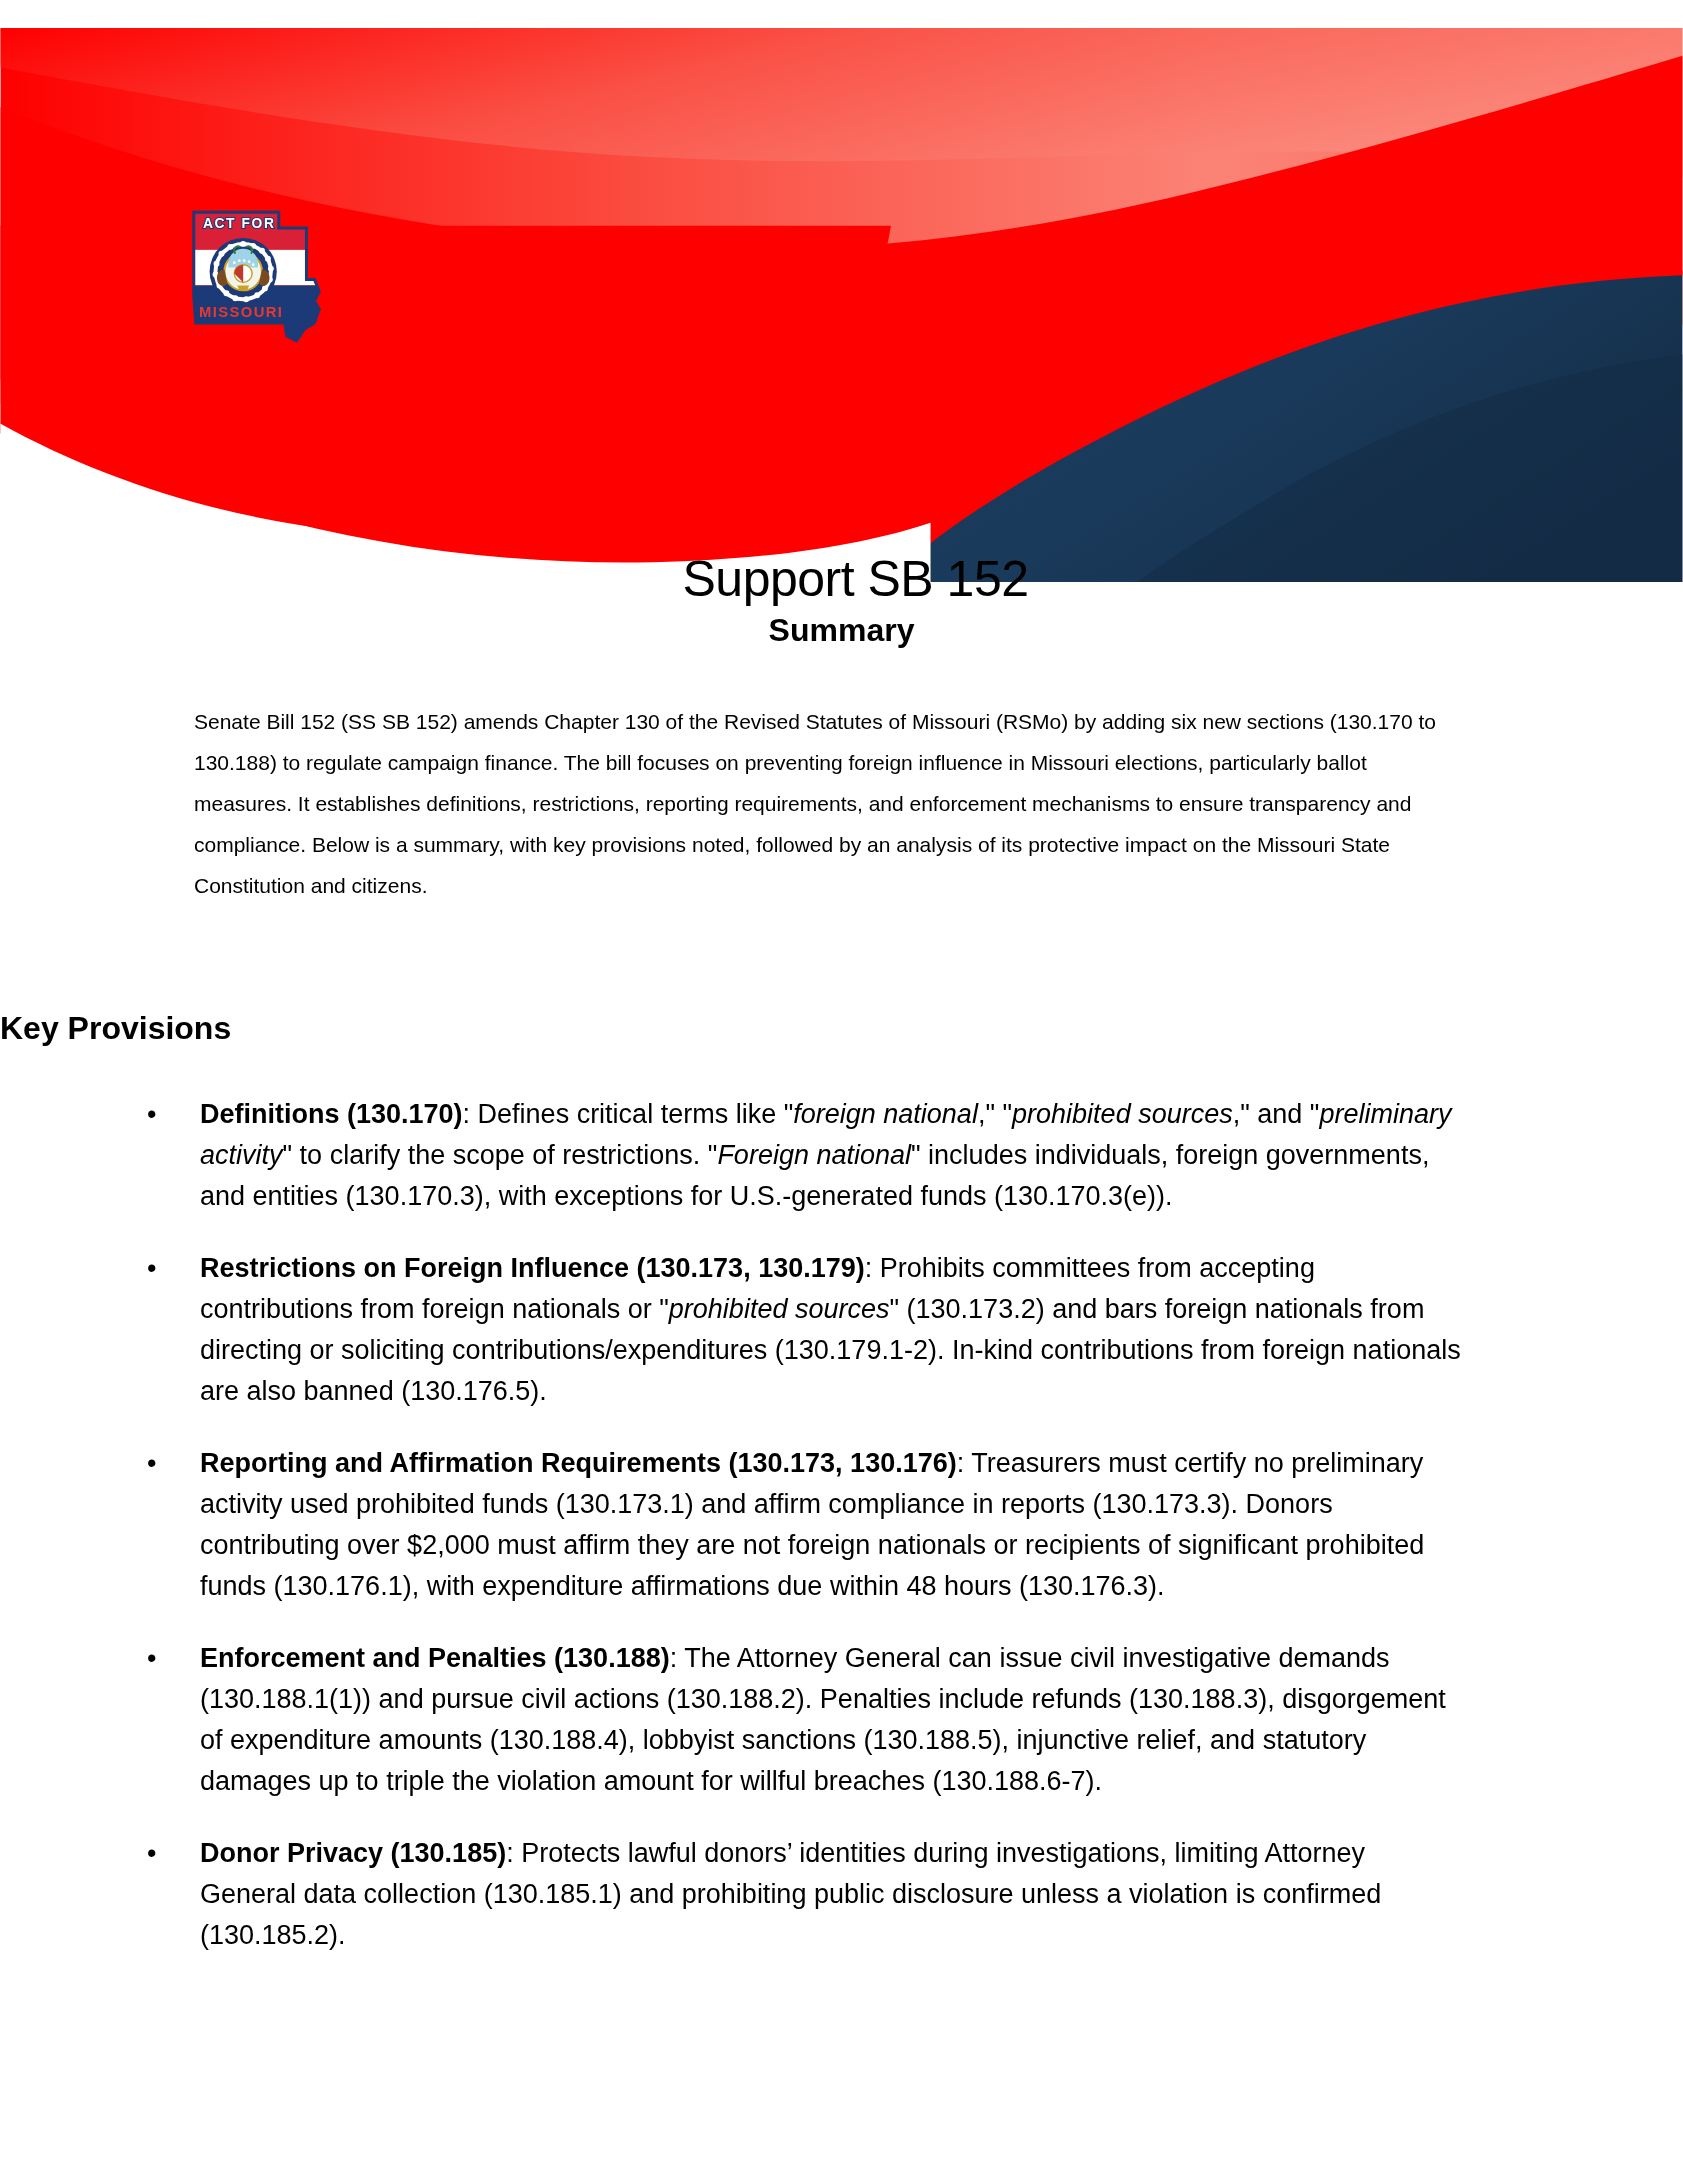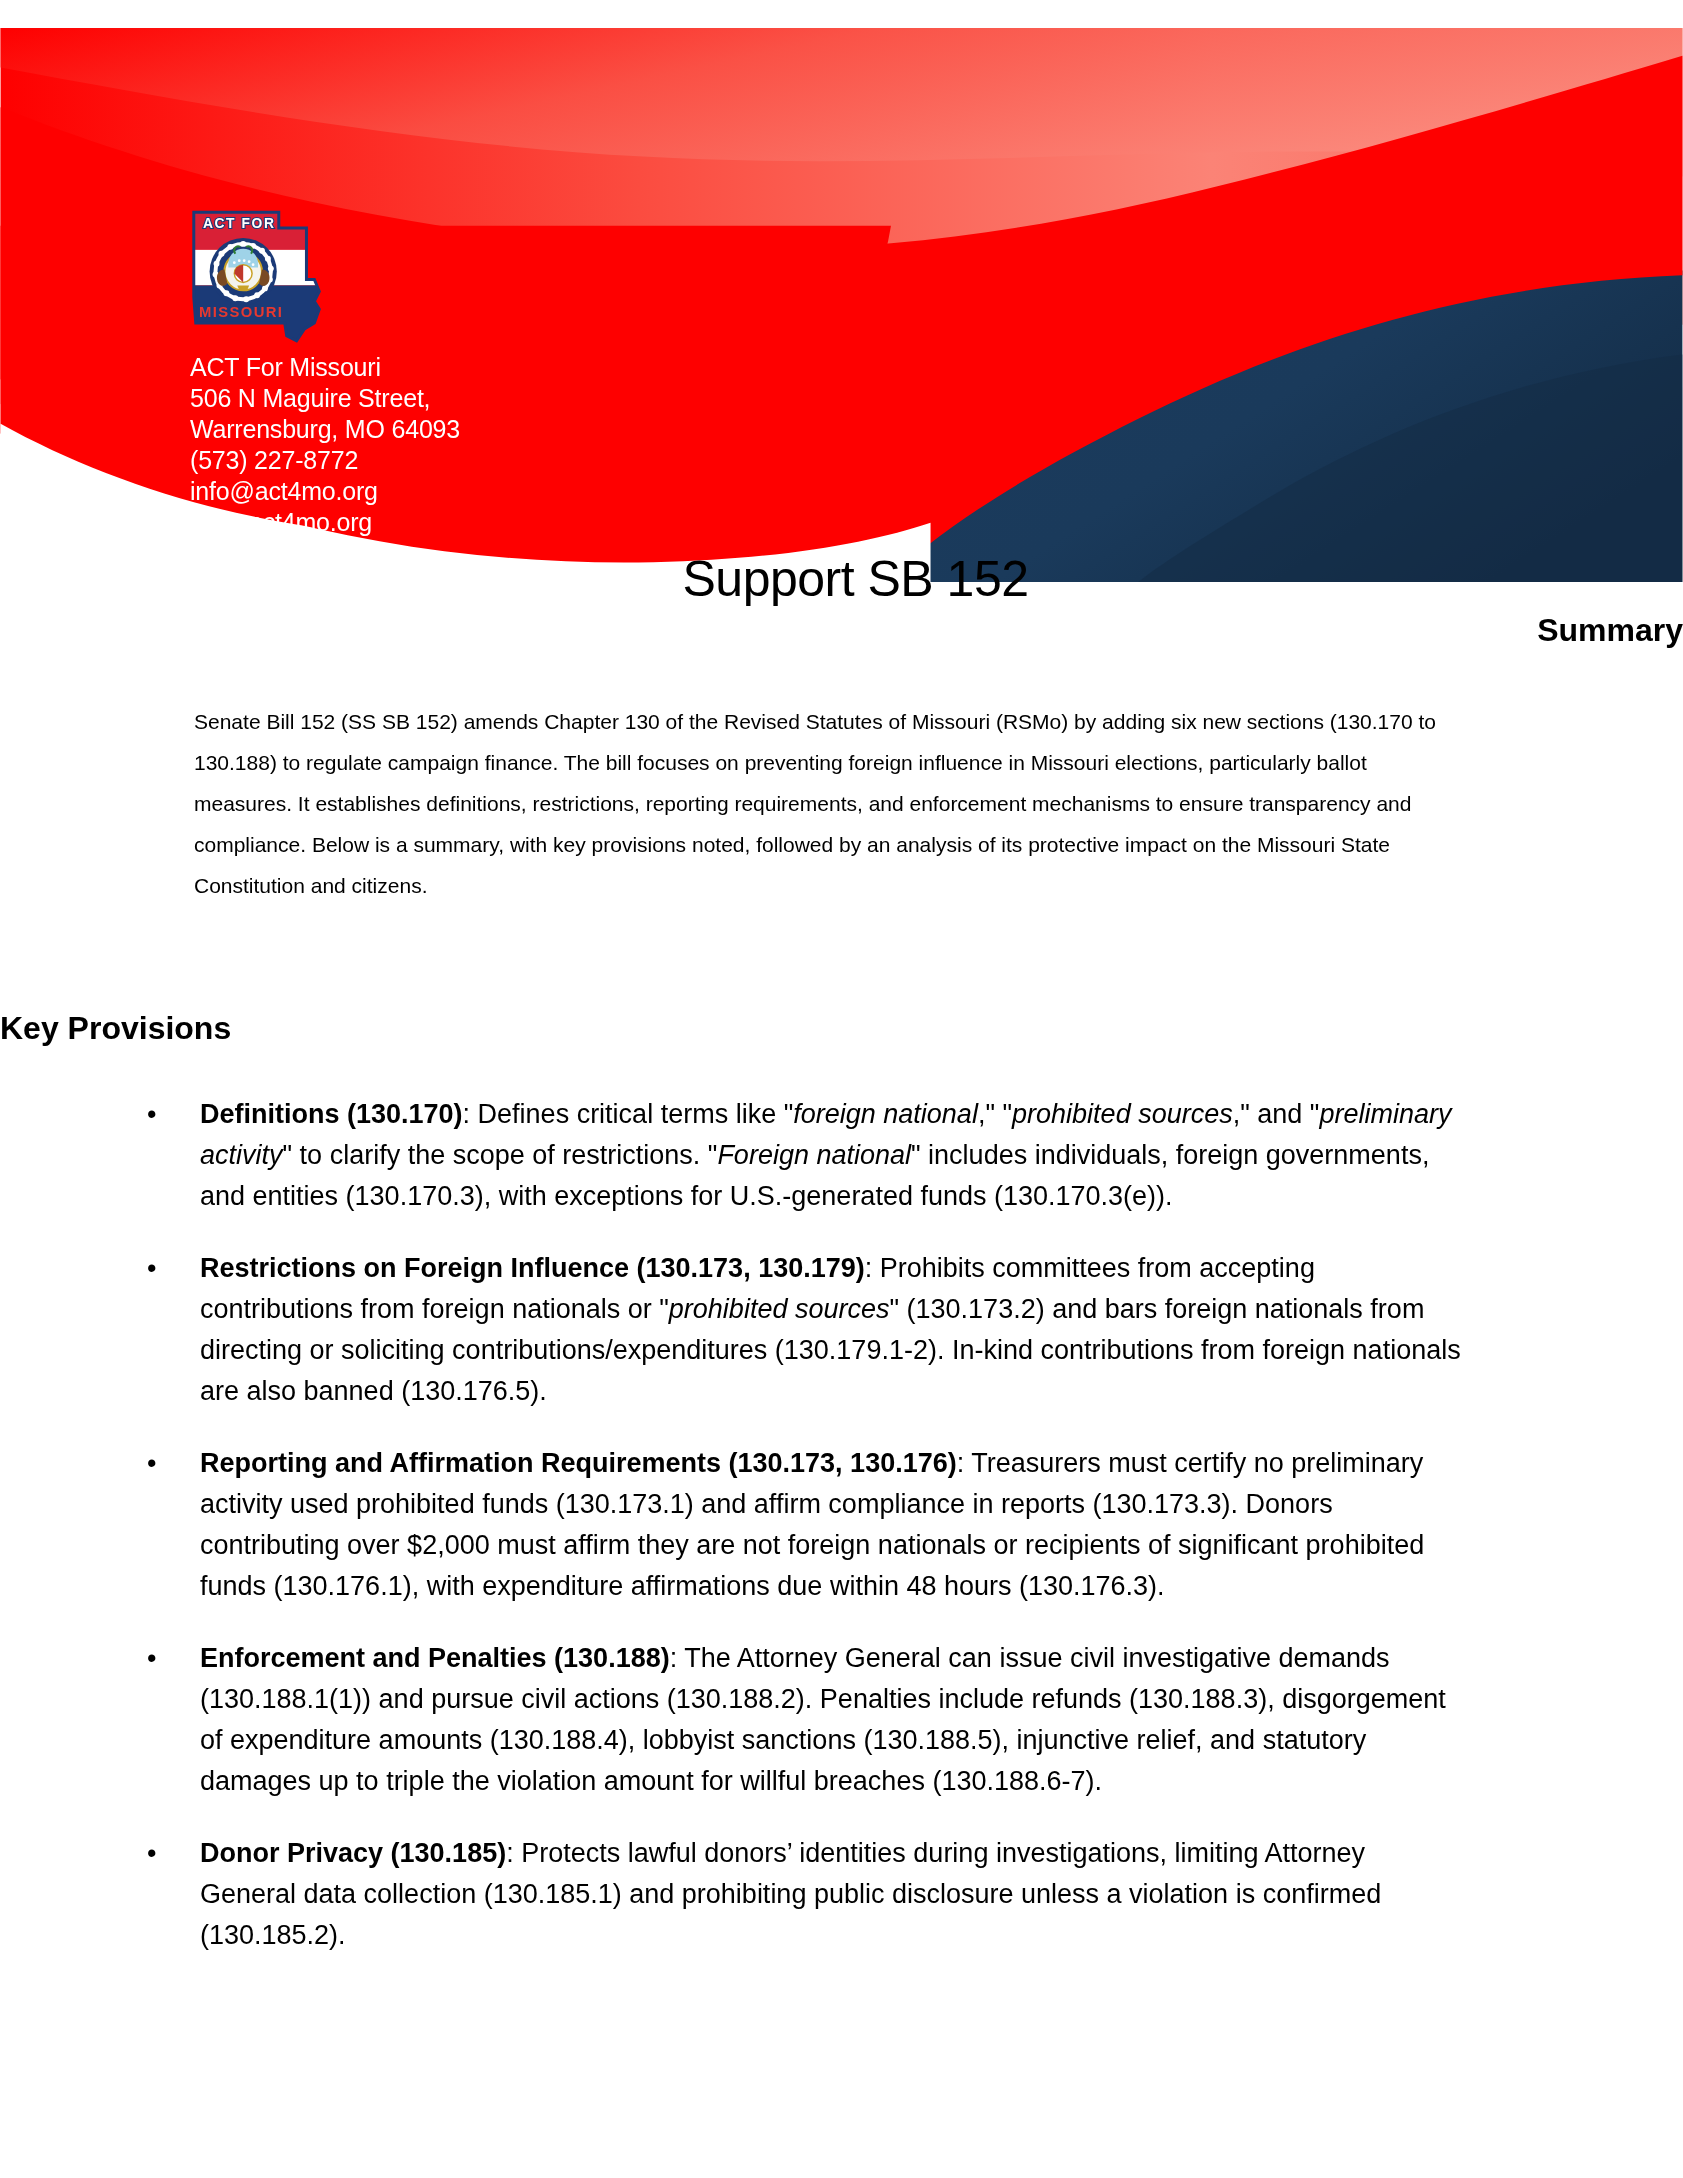--- a/index.html
+++ b/index.html
@@ -81,21 +81,21 @@
     line-height: 57px;
     font-weight: 400;
     letter-spacing: -0.5px;
     padding-left: 28px;
   }
   .subtitle {
     position: absolute;
     left: 0;
     top: 582px;
     width: 1683px;
-    text-align: right;
+    text-align: center;
     font-size: 32px;
     line-height: 40px;
     font-weight: 700;
   }
 
   .intro {
     position: absolute;
     left: 194px;
     top: 673px;
     width: 1262px;
@@ -236,28 +236,20 @@
         <path d="M19,-2 C25,-2 28,4 26,10 C24,15 19,16 16,12 Z" fill="#7a4a23"></path>
         <path d="M-8,-18 C-11,-23 -7,-27 -3,-25 M8,-18 C11,-23 7,-27 3,-25" stroke="#2e7d32" stroke-width="2" fill="none"></path>
       </g>
 
       <text x="64" y="22" text-anchor="middle" font-family="'Liberation Sans', sans-serif" font-size="14" font-weight="700" fill="#ffffff" stroke="#1b3a77" stroke-width="2.2" paint-order="stroke" letter-spacing="1.6">ACT FOR</text>
 
       <text x="66" y="112" text-anchor="middle" font-family="'Liberation Sans', sans-serif" font-size="15" font-weight="700" fill="#e8382f" letter-spacing="1.4">MISSOURI</text>
     </svg>
   </div>
 
-  <div id="contact">
-    <div>ACT For Missouri</div>
-    <div>506 N Maguire Street,</div>
-    <div>Warrensburg, MO 64093</div>
-    <div>(573) 227-8772</div>
-    <div>info@act4mo.org</div>
-    <div>www.act4mo.org</div>
-  </div>
 
   <div id="doc">
     <div class="title">Support SB 152</div>
     <div class="subtitle">Summary</div>
     <div class="intro">Senate Bill 152 (SS SB 152) amends Chapter 130 of the Revised Statutes of Missouri (RSMo) by adding six new sections (130.170 to 130.188) to regulate campaign finance. The bill focuses on preventing foreign influence in Missouri elections, particularly ballot measures. It establishes definitions, restrictions, reporting requirements, and enforcement mechanisms to ensure transparency and compliance. Below is a summary, with key provisions noted, followed by an analysis of its protective impact on the Missouri State Constitution and citizens.</div>
     <div class="section-head">Key Provisions</div>
 
     <div id="bullets">
         <div class="bullet"><span class="dot">•</span><b>Definitions (130.170)</b><span>: Defines critical terms like "</span><i>foreign national</i><span>," "</span><i>prohibited sources</i><span>," and "</span><i>preliminary activity</i><span>" to clarify the scope of restrictions. "</span><i>Foreign national</i><span>" includes individuals, foreign governments, and entities (130.170.3), with exceptions for U.S.-generated funds (130.170.3(e)).</span></div>
         <div class="bullet"><span class="dot">•</span><b>Restrictions on Foreign Influence (130.173, 130.179)</b><span>: Prohibits committees from accepting contributions from foreign nationals or "</span><i>prohibited sources</i><span>" (130.173.2) and bars foreign nationals from directing or soliciting contributions/expenditures (130.179.1-2). In-kind contributions from foreign nationals are also banned (130.176.5).</span></div>

